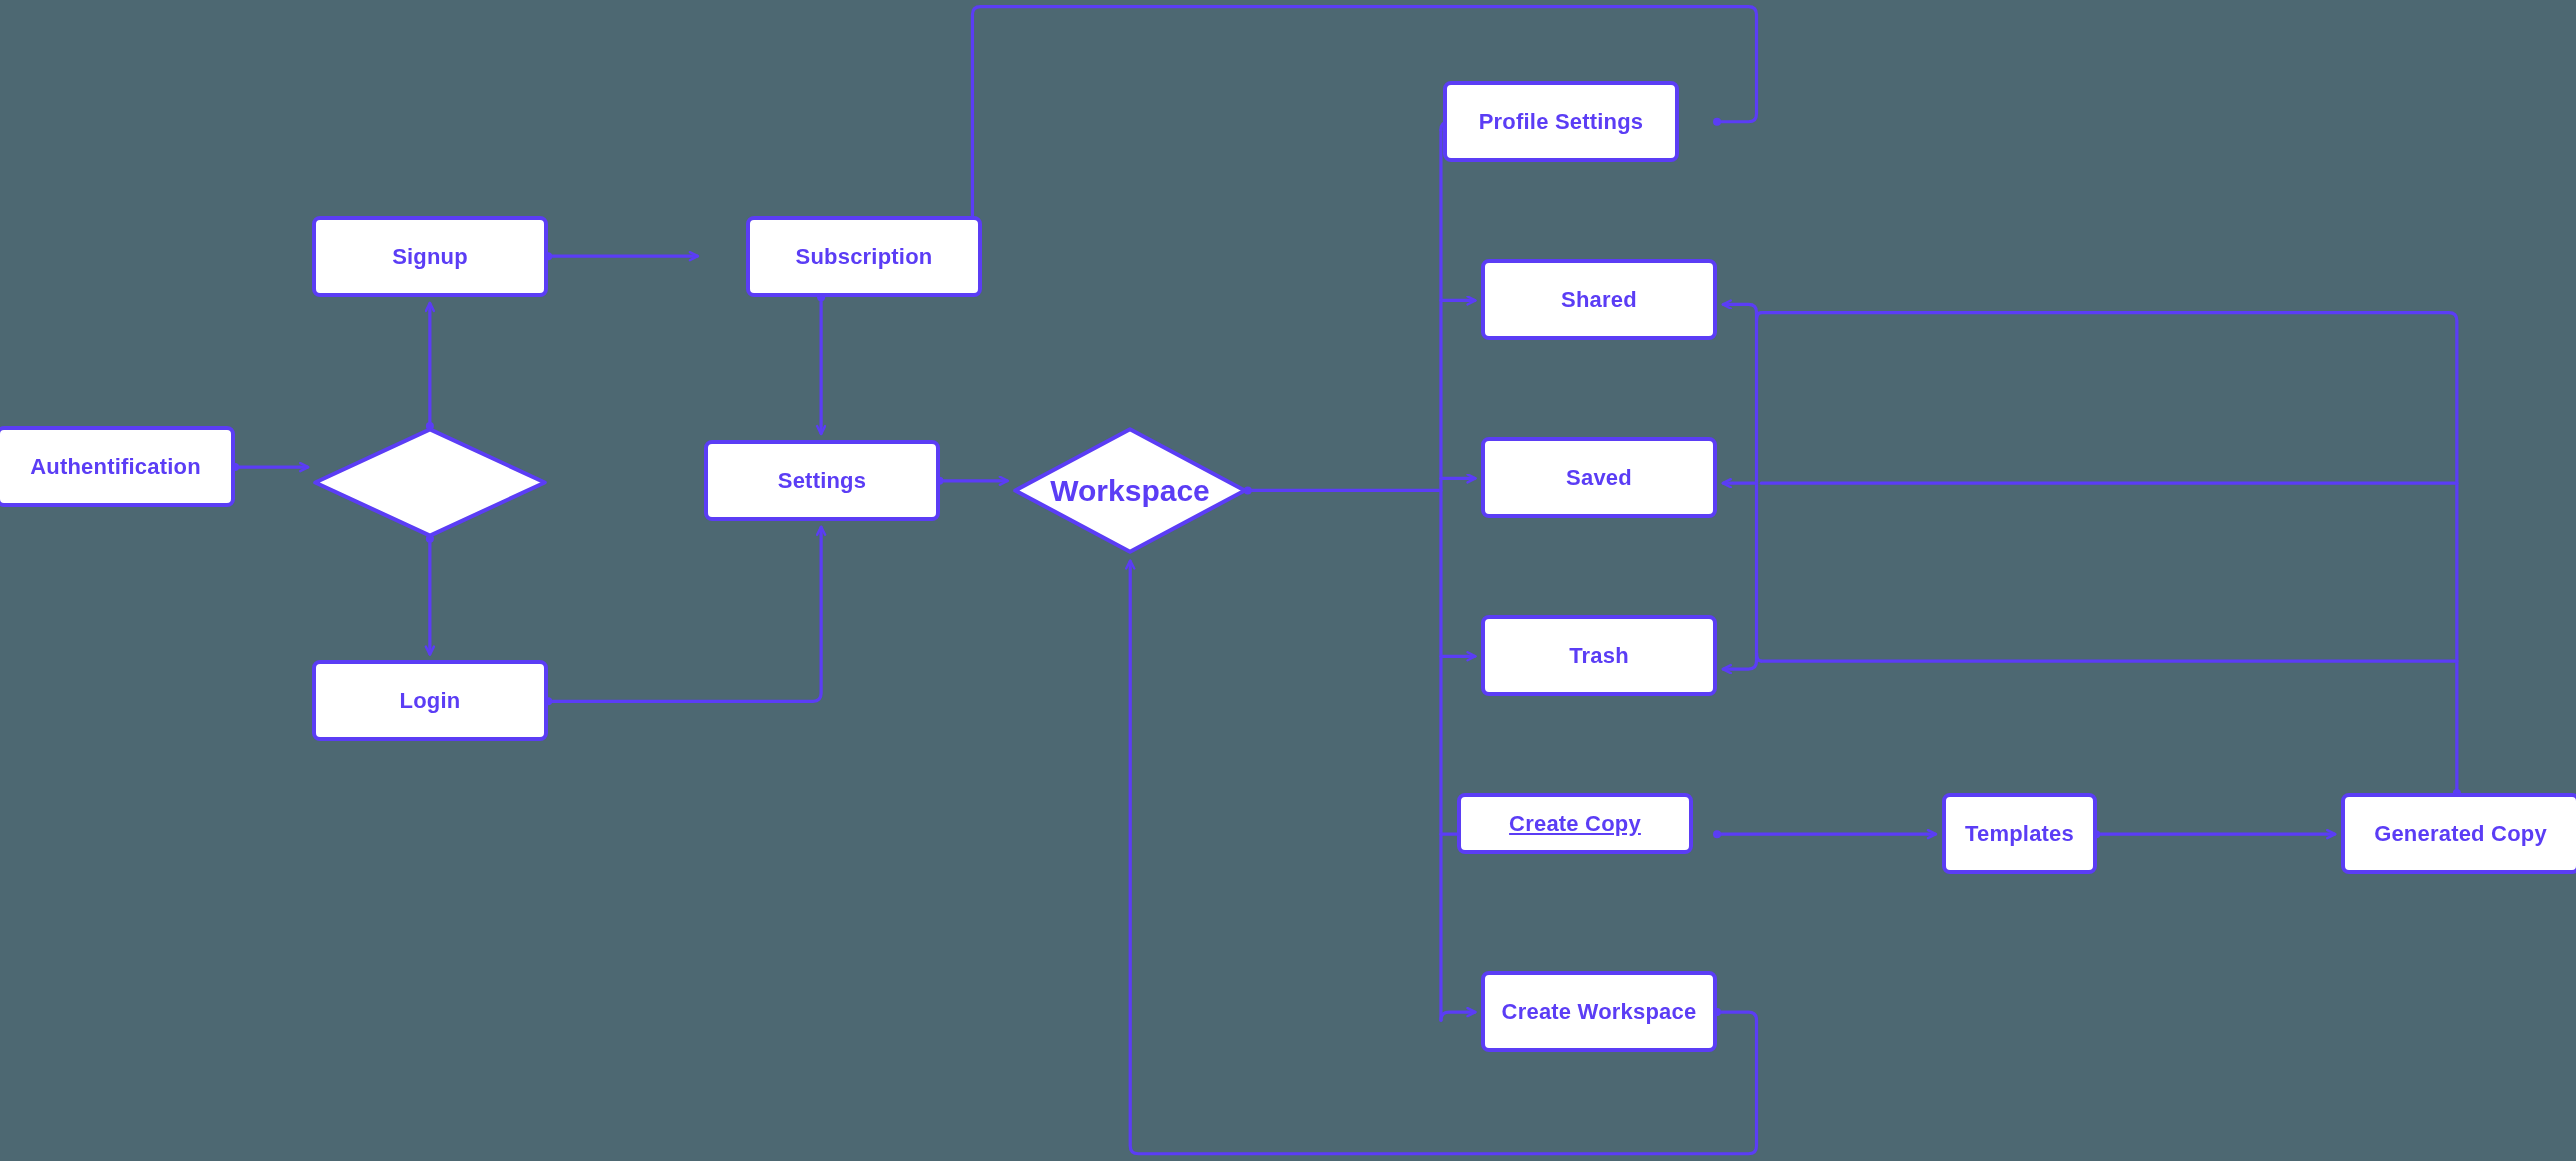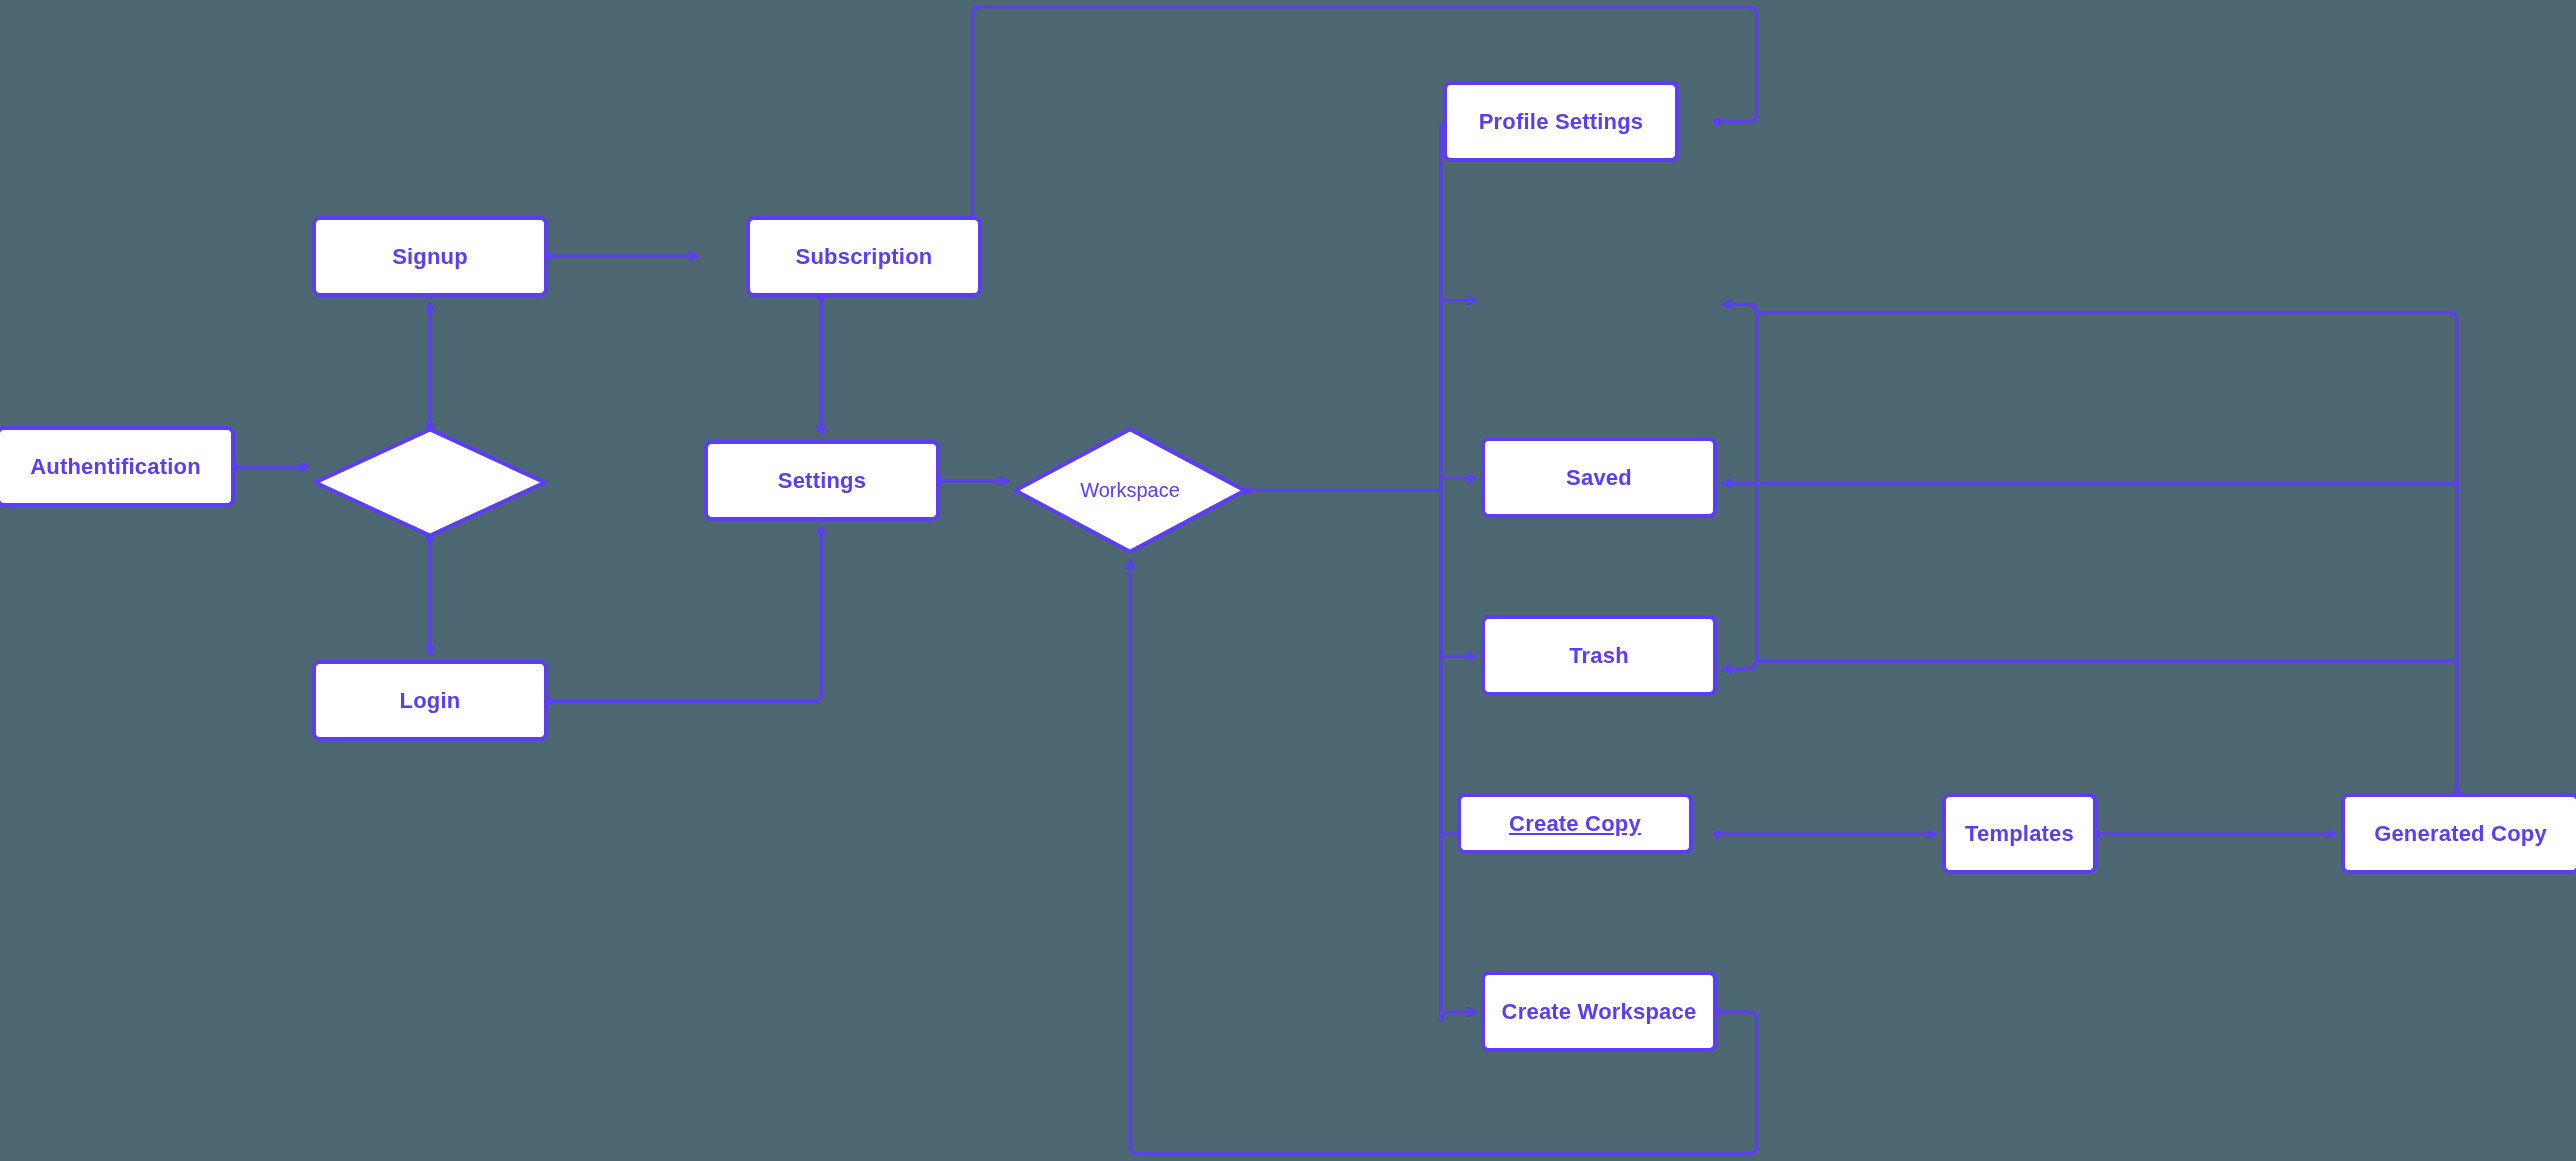--- a/index.html
+++ b/index.html
@@ -45,22 +45,22 @@
     align-items: center;
     justify-content: center;
   }
   .diamond-wrap svg {
     position: absolute;
     left: 0; top: 0;
   }
   .diamond-label {
     position: relative;
     color: #5b3df5;
-    font-weight: normal;
-    font-size: 20px;
+    font-weight: bold;
+    font-size: 30px;
     text-align: center;
     z-index: 2;
     pointer-events: none;
   }
 </style>
 </head>
 <body>
 
 <div id="canvas">
 
@@ -164,20 +164,23 @@
     <svg width="236" height="129" viewBox="0 0 293 160">
       <polygon points="146.5,4 289,80 146.5,156 4,80" fill="#ffffff" stroke="#5b3df5" stroke-width="5" stroke-linejoin="round"></polygon>
     </svg>
     <span class="diamond-label">Workspace</span>
   </div>
 
   <div class="node" style="left:1443px; top:81px; width:236px; height:81px;">
     <span>Profile Settings</span>
   </div>
 
+  <div class="node" style="left:1481px; top:259px; width:236px; height:81px;">
+    <span>Shared</span>
+  </div>
 
   <div class="node" style="left:1481px; top:437px; width:236px; height:81px;">
     <span>Saved</span>
   </div>
 
   <div class="node" style="left:1481px; top:615px; width:236px; height:81px;">
     <span>Trash</span>
   </div>
 
   <div class="node" style="left:1457px; top:793px; width:236px; height:61px;text-decoration:underline;">

